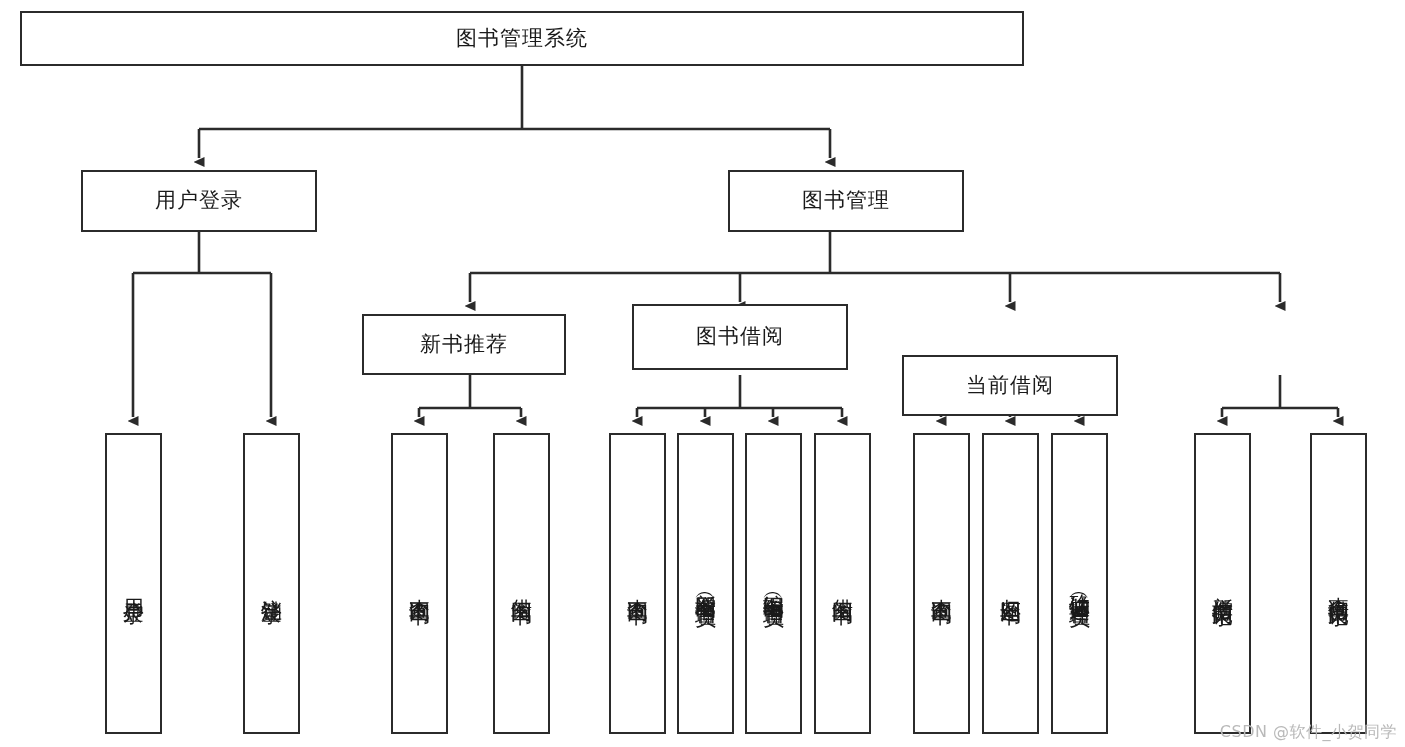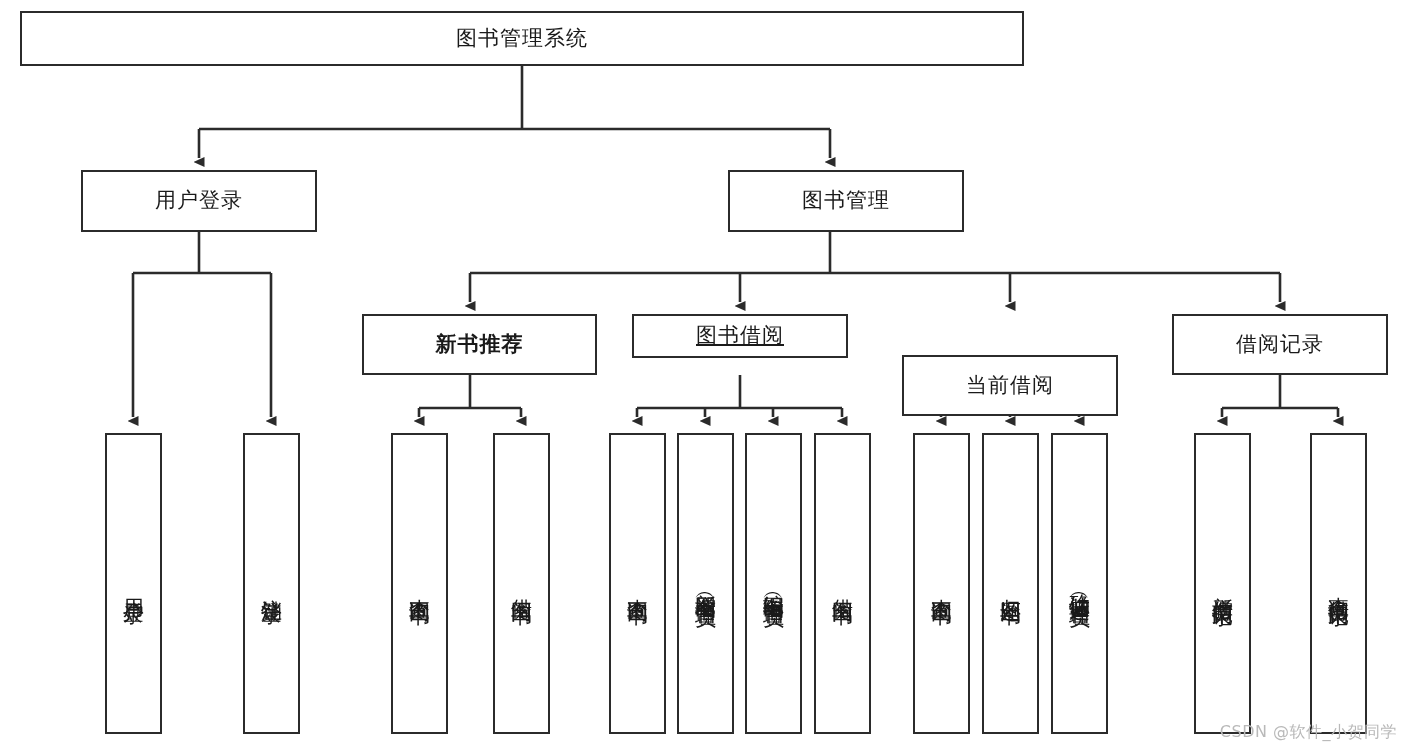--- a/index.html
+++ b/index.html
@@ -126,31 +126,28 @@
     <span>图书管理系统</span>
   </div>
 
   <div class="node node-h" style="left:81px; top:170px; width:236px; height:62px;">
     <span>用户登录</span>
   </div>
   <div class="node node-h" style="left:712px; top:170px; width:236px; height:62px;margin-left:16px;">
     <span>图书管理</span>
   </div>
 
-  <div class="node node-h" style="left:362px; top:314px; width:235px; height:61px;font-weight:bold;">
+  <div class="node node-h" style="left:362px; top:314px; width:204px; height:61px;">
     <span>新书推荐</span>
   </div>
-  <div class="node node-h" style="left:632px; top:314px; width:216px; height:44px;text-decoration:underline;">
+  <div class="node node-h" style="left:632px; top:304px; width:216px; height:66px;">
     <span>图书借阅</span>
   </div>
   <div class="node node-h" style="left:902px; top:314px; width:216px; height:61px;margin-top:41px;">
     <span>当前借阅</span>
-  </div>
-  <div class="node node-h" style="left:1172px; top:314px; width:216px; height:61px;">
-    <span>借阅记录</span>
   </div>
 
   <div class="node node-v" style="left:105px; top:433px; width:57px; height:301px;">
     <span class="vtext">用户登录</span>
   </div>
   <div class="node node-v" style="left:243px; top:433px; width:57px; height:301px;">
     <span class="vtext">注销登录</span>
   </div>
 
   <div class="node node-v" style="left:391px; top:433px; width:57px; height:301px;">

